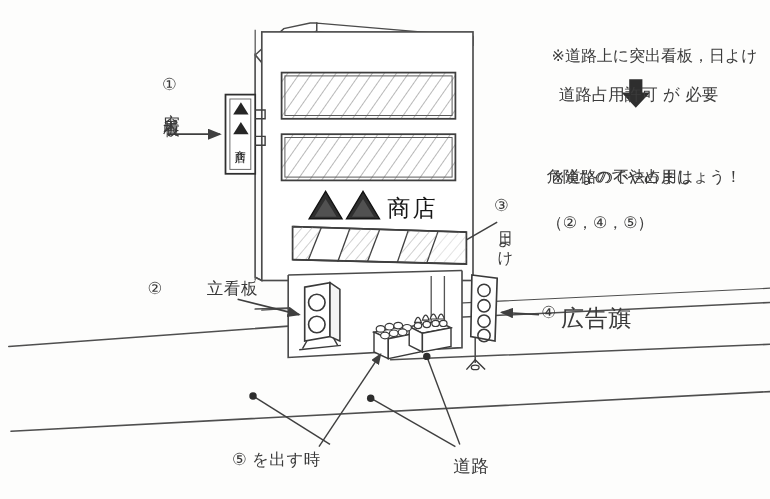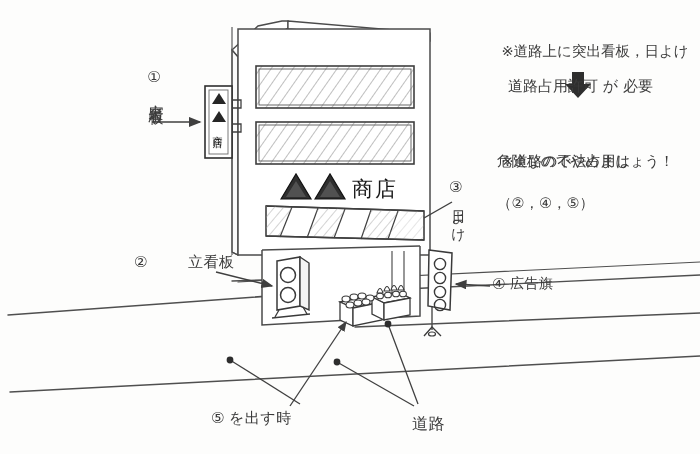--- a/index.html
+++ b/index.html
@@ -217,21 +217,21 @@
   <div class="lbl vert" style="left:145px; top:68px; font-size:15px;">①</div>
   <div class="lbl vert" style="left:146px; top:92px; font-size:15px;">突出看板</div>
 
   <div class="lbl" style="left:134px; top:253px; font-size:15px;">②</div>
   <div class="lbl" style="left:152px; top:253px; font-size:15px;margin-left:36px;">立看板</div>
 
   <div class="lbl" style="left:449px; top:178px; font-size:15px;">③</div>
   <div class="lbl vert" style="left:450px; top:199px; font-size:14px;">日よけ</div>
 
   <div class="lbl" style="left:492px; top:275px; font-size:15px;">④</div>
-  <div class="lbl" style="left:510px; top:275px; font-size:14px;">広告旗</div>
+  <div class="lbl" style="left:510px; top:275px; font-size:21px;">広告旗</div>
 
   <div class="lbl" style="left:211px; top:409px; font-size:15px;">⑤</div>
   <div class="lbl" style="left:229px; top:409px; font-size:15px;">を出す時</div>
 
   <div class="lbl" style="left:412px; top:414px; font-size:16px;">道路</div>
 
   <div class="facade-name" style="left:352px; top:175px;">商店</div>
 
   <div class="proj-text vert" style="left:212px; top:128px;">商店</div>
 

